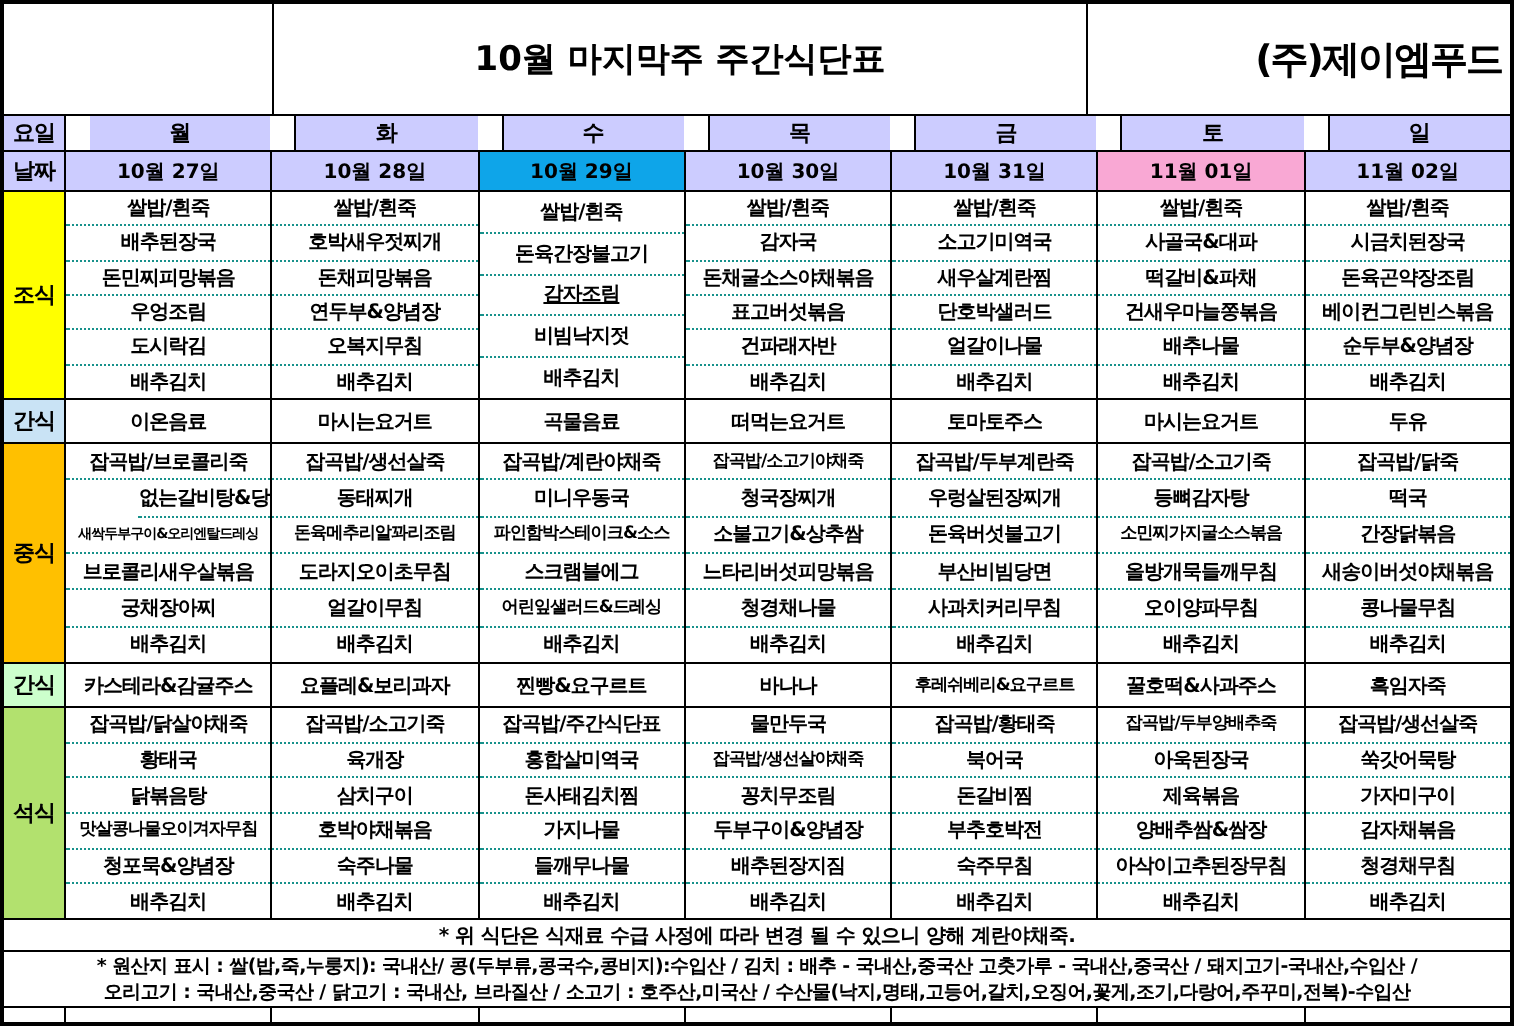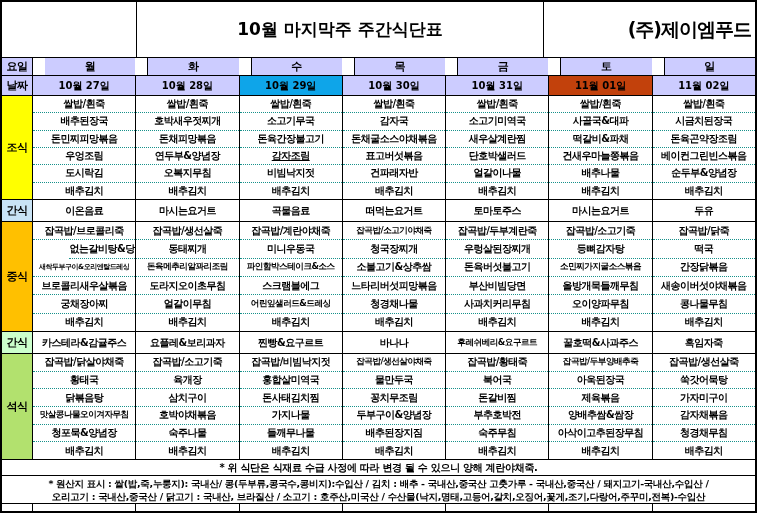--- a/index.html
+++ b/index.html
@@ -88,21 +88,21 @@
       </div>
       <div class="col" style="background: #0ea5e9;">
         <div class="hdr-cell" style="font-size: 10px;">10월 29일</div>
       </div>
       <div class="col" style="background: rgb(204, 204, 255);">
         <div class="hdr-cell" style="font-size: 10px;">10월 30일</div>
       </div>
       <div class="col" style="background: rgb(204, 204, 255);">
         <div class="hdr-cell" style="font-size: 10px;">10월 31일</div>
       </div>
-      <div class="col" style="background: #c2410c;">
+      <div class="col" style="background: #f9a8d4;">
         <div class="hdr-cell" style="font-size: 10px;">11월 01일</div>
       </div>
       <div class="col" style="background: rgb(204, 204, 255);">
         <div class="hdr-cell" style="font-size: 10px;">11월 02일</div>
       </div>
     </div>
     <div class="band h-m1">
       <div class="label-cell" style="background: rgb(255, 255, 0);">조식</div>
       <div class="col">
         <div class="menu-item" style="font-size: 10px;">쌀밥/흰죽</div>
@@ -115,21 +115,20 @@
       <div class="col">
         <div class="menu-item" style="font-size: 10px;">쌀밥/흰죽</div>
         <div class="menu-item" style="font-size: 10px; font-family: Liberation Mono, monospace;">호박새우젓찌개</div>
         <div class="menu-item" style="font-size: 10px;">돈채피망볶음</div>
         <div class="menu-item" style="font-size: 10px;">연두부&amp;양념장</div>
         <div class="menu-item" style="font-size: 10px;">오복지무침</div>
         <div class="menu-item" style="font-size: 10px;">배추김치</div>
       </div>
       <div class="col">
         <div class="menu-item" style="font-size: 10px;">쌀밥/흰죽</div>
-        <div class="menu-item" style="font-size: 10px;">소고기무국</div>
         <div class="menu-item" style="font-size: 10px;">돈육간장불고기</div>
         <div class="menu-item" style="font-size: 10px; text-decoration: underline;">감자조림</div>
         <div class="menu-item" style="font-size: 10px;">비빔낙지젓</div>
         <div class="menu-item" style="font-size: 10px;">배추김치</div>
       </div>
       <div class="col">
         <div class="menu-item" style="font-size: 10px;">쌀밥/흰죽</div>
         <div class="menu-item" style="font-size: 10px;">감자국</div>
         <div class="menu-item" style="font-size: 10px;">돈채굴소스야채볶음</div>
         <div class="menu-item" style="font-size: 10px;">표고버섯볶음</div>
@@ -280,30 +279,30 @@
       </div>
       <div class="col">
         <div class="menu-item" style="font-size: 10px;">잡곡밥/소고기죽</div>
         <div class="menu-item" style="font-size: 10px;">육개장</div>
         <div class="menu-item" style="font-size: 10px;">삼치구이</div>
         <div class="menu-item" style="font-size: 10px;">호박야채볶음</div>
         <div class="menu-item" style="font-size: 10px;">숙주나물</div>
         <div class="menu-item" style="font-size: 10px;">배추김치</div>
       </div>
       <div class="col">
-        <div class="menu-item" style="font-size: 10px;">잡곡밥/비빔낙지젓</div>
+        <div class="menu-item" style="font-size: 10px;">잡곡밥/주간식단표</div>
         <div class="menu-item" style="font-size: 10px;">홍합살미역국</div>
         <div class="menu-item" style="font-size: 10px;">돈사태김치찜</div>
         <div class="menu-item" style="font-size: 10px;">가지나물</div>
         <div class="menu-item" style="font-size: 10px;">들깨무나물</div>
         <div class="menu-item" style="font-size: 10px;">배추김치</div>
       </div>
       <div class="col">
+        <div class="menu-item" style="font-size: 10px;">물만두국</div>
         <div class="menu-item" style="font-size: 8.6px;">잡곡밥/생선살야채죽</div>
-        <div class="menu-item" style="font-size: 10px;">물만두국</div>
         <div class="menu-item" style="font-size: 10px;">꽁치무조림</div>
         <div class="menu-item" style="font-size: 10px;">두부구이&amp;양념장</div>
         <div class="menu-item" style="font-size: 10px;">배추된장지짐</div>
         <div class="menu-item" style="font-size: 10px;">배추김치</div>
       </div>
       <div class="col">
         <div class="menu-item" style="font-size: 10px;">잡곡밥/황태죽</div>
         <div class="menu-item" style="font-size: 10px;">북어국</div>
         <div class="menu-item" style="font-size: 10px;">돈갈비찜</div>
         <div class="menu-item" style="font-size: 10px;">부추호박전</div>

